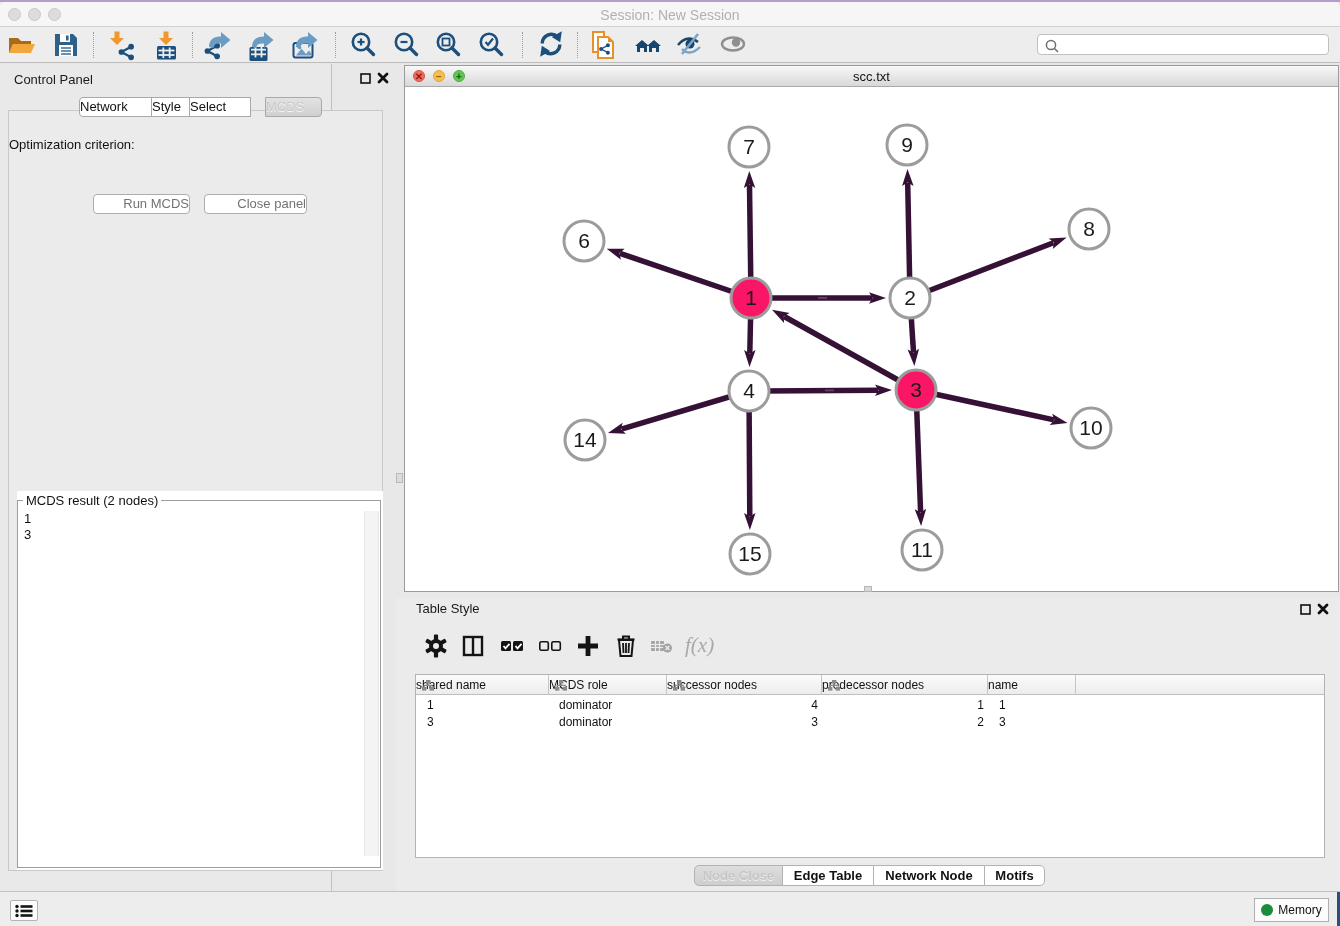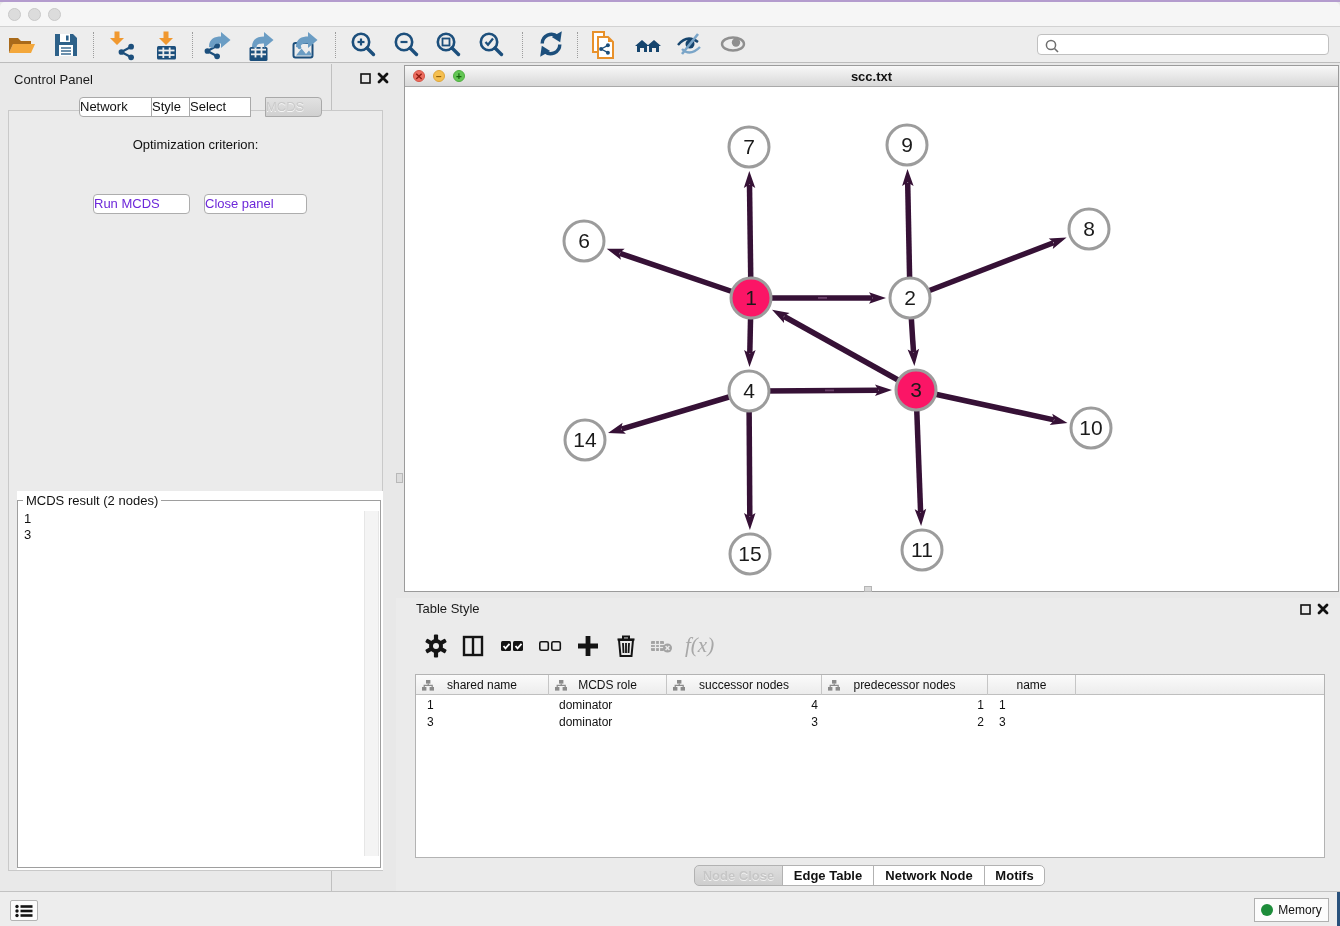--- a/index.html
+++ b/index.html
@@ -14,57 +14,58 @@
 .tbi{position:absolute;top:2px;width:32px;height:32px}
 .tsep{position:absolute;top:5px;height:26px;width:0;border-left:1px dotted #9d9d9d}
 #searchbox{position:absolute;left:1037px;top:7px;width:292px;height:21px;background:#fff;border:1px solid #c0c0c0;border-radius:4px}
 
 #cpanel{left:0;top:64px;width:332px;height:827px;background:#e9e9e9;border-right:1px solid #c0c0c0}
 .ptitle{position:absolute;font-size:13px;color:#1a1a1a}
 #cptabs{position:absolute;left:79px;top:33px;height:20px;z-index:3}
 .tab{position:absolute;top:0;height:20px;background:#fff;border:1px solid #a9a9a9;font-size:13px;color:#111;text-align:left;line-height:18px}
 .tabsel{background:linear-gradient(#e2e2e2,#d0d0d0);color:#c9c9c9;text-shadow:0 1px 0 #f5f5f5}
 #cpcontent{position:absolute;left:8px;top:46px;width:375px;height:761px;background:#ebebeb;border:1px solid #c9c9c9}
-#optlabel{position:absolute;left:0;top:26px;width:100%;text-align:center;font-size:13px;color:#111}
+#optlabel{position:absolute;left:0;top:26px;width:100%;font-size:13px;color:#111}
 #dropdown{position:absolute;left:36px;top:50px;width:311px;height:20px;background:#fff;border:1px solid #adadad;border-radius:4px;font-size:13px;color:#111;line-height:18px;padding-left:12px}
-.btn{position:absolute;height:20px;background:#fff;border:1px solid #adadad;border-radius:4px;font-size:13px;color:#6d28d9;text-align:left;line-height:18px}
+.btn{position:absolute;height:20px;background:#fff;border:1px solid #adadad;border-radius:4px;font-size:13px;color:#737373;text-align:right;line-height:18px}
 #fieldset{position:absolute;left:8px;top:380px;width:366px;height:379px;background:#fff}
 #fsborder{position:absolute;left:0px;top:9px;width:364px;height:368px;border:1px solid #9e9e9e}
 #fslegend{position:absolute;left:6px;top:2px;background:#fff;padding:0 3px;font-size:13px;color:#111}
 #fstrack{position:absolute;left:347px;top:20px;width:15px;height:345px;background:#f4f4f4;border-left:1px solid #e6e6e6;border-right:1px solid #e6e6e6}
 
 #netframe{left:404px;top:65px;width:935px;height:527px;background:#fff;border:1px solid #9b9b9b}
 #nettitle{position:absolute;left:0;top:0;width:100%;height:21px;background:linear-gradient(#f8f8f8,#d8d8d8);border-bottom:1px solid #a9a9a9}
 .mac{position:absolute;top:4px;width:12px;height:12px;border-radius:50%;font-size:10px;font-weight:bold;text-align:center;line-height:12px}
-#netname{position:absolute;top:3px;width:100%;text-align:center;font-size:13px;font-weight:700;color:#111}
+#netname{position:absolute;top:3px;width:100%;text-align:center;font-size:13px;font-weight:400;color:#111}
 #graph{position:absolute;left:0;top:21px}
 #graph line{stroke:#361136;stroke-width:5.5}
 #graph polygon{fill:#361136}
 #graph text{font-size:21px;fill:#1a1a1a;text-anchor:middle;font-family:"Liberation Sans",sans-serif}
 
 #tpanel{left:396px;top:598px;width:944px;height:293px;background:#ebebeb}
 #ttoolbar{position:absolute;left:19px;top:33px;height:30px}
 #tablebox{position:absolute;left:19px;top:76px;width:910px;height:184px;background:#fff;border:1px solid #b3b3b3}
 #thead{position:absolute;left:0;top:0;width:100%;height:20px;background:linear-gradient(#fbfbfb,#ececec);border-bottom:1px solid #bfbfbf}
-.hcell{position:absolute;top:0;height:20px;border-right:1px solid #c6c6c6;font-size:12px;color:#111;text-align:center;line-height:20px}
+.hcell{position:absolute;top:0;height:20px;border-right:1px solid #c6c6c6;font-size:12px;color:#111;text-align:left;line-height:20px}
 .tr{position:absolute;font-size:12px;color:#111;height:17px;line-height:17px}
 #btabs{position:absolute;left:298px;top:267px;height:21px}
 .btab{position:absolute;top:0;height:21px;background:#fff;border:1px solid #b2b2b2;font-size:13px;font-weight:600;color:#111;text-align:center;line-height:19px}
 .btabsel{background:linear-gradient(#dedede,#cecece);color:#c6c6c6;text-shadow:0 1px 0 #f2f2f2}
 
 #statusbar{left:0;top:891px;width:1340px;height:35px;background:#ededed;border-top:1px solid #c2c2c2}
 #listbtn{position:absolute;left:10px;top:8px;width:28px;height:21px;background:#fcfcfc;border:1px solid #b3b3b3;border-radius:2px}
 #membtn{position:absolute;left:1254px;top:6px;width:75px;height:24px;background:#fcfcfc;border:1px solid #b0b0b0;font-size:12px;color:#111;text-align:center;line-height:22px}
 </style></head>
 <body>
 <div class="abs" id="purple"></div>
 <div class="abs" id="titlebar">
   <div class="tl" style="left:8px"></div>
     <div class="tl" style="left:28px"></div>
     <div class="tl" style="left:48px"></div>
+  <div id="wintitle">Session: New Session</div>
 </div>
 <div class="abs" id="toolbar">
     <div class="tbi" style="left:5px"><svg width="32" height="32" viewBox="0 0 32 32">
         <path d="M4 9 h9 l3 3 h10 v3 h-22 z" fill="#a96a1a"></path>
         <path d="M4 24 l4-9 h22 l-4 9 z" fill="#f3a73b"></path>
         <path d="M4 9 v15 l4-9" fill="#a96a1a"></path>
       </svg></div>
     <div class="tbi" style="left:50px"><svg width="32" height="32" viewBox="0 0 32 32">
         <path d="M5 5 h18 l4 4 v18 h-22 z" fill="#2d6189"></path>
         <rect x="10" y="5" width="10" height="8" fill="#fff"></rect>

